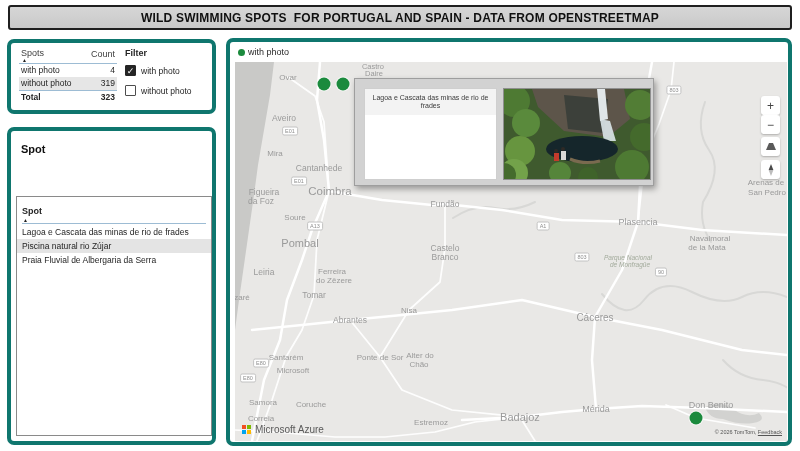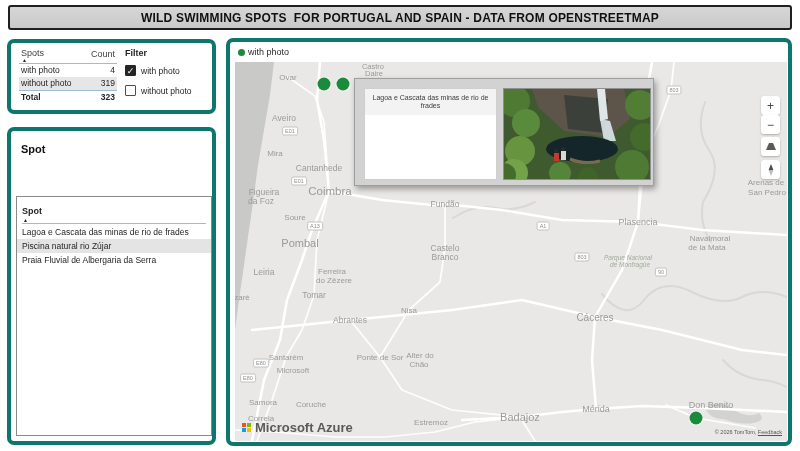--- a/index.html
+++ b/index.html
@@ -78,21 +78,21 @@
   .style-btn .sicon{width:9px;height:12px;display:inline-block;}
   .style-btn .stext{font-size:7.5px;color:#333;}
   .mapbtn{position:absolute;left:526px;width:19px;height:19px;background:#fff;border-radius:3px;
     box-shadow:0 1px 2px rgba(0,0,0,.25);display:flex;align-items:center;justify-content:center;
     font-size:12px;color:#444;cursor:pointer;}
 
   
   .attrib{position:absolute;left:7px;bottom:6px;display:flex;align-items:center;gap:4px;}
   .mslogo{display:grid;grid-template-columns:4px 4px;grid-template-rows:4px 4px;gap:1px;}
   .mslogo span{display:block;}
-  .attrib .atext{font-size:13px;font-weight:bold;color:#5a5a5a;}
+  .attrib .atext{font-size:10px;font-weight:normal;color:#5a5a5a;}
   .copyright{position:absolute;right:5px;bottom:6px;font-size:5.5px;color:#555;}
   .copyright a{color:#555;text-decoration:underline;cursor:pointer;}
 </style>
 </head>
 <body>
 
 <div class="page">
 
   <div class="titlebar">
     <h1>WILD SWIMMING SPOTS  FOR PORTUGAL AND SPAIN - DATA FROM OPENSTREETMAP</h1>

